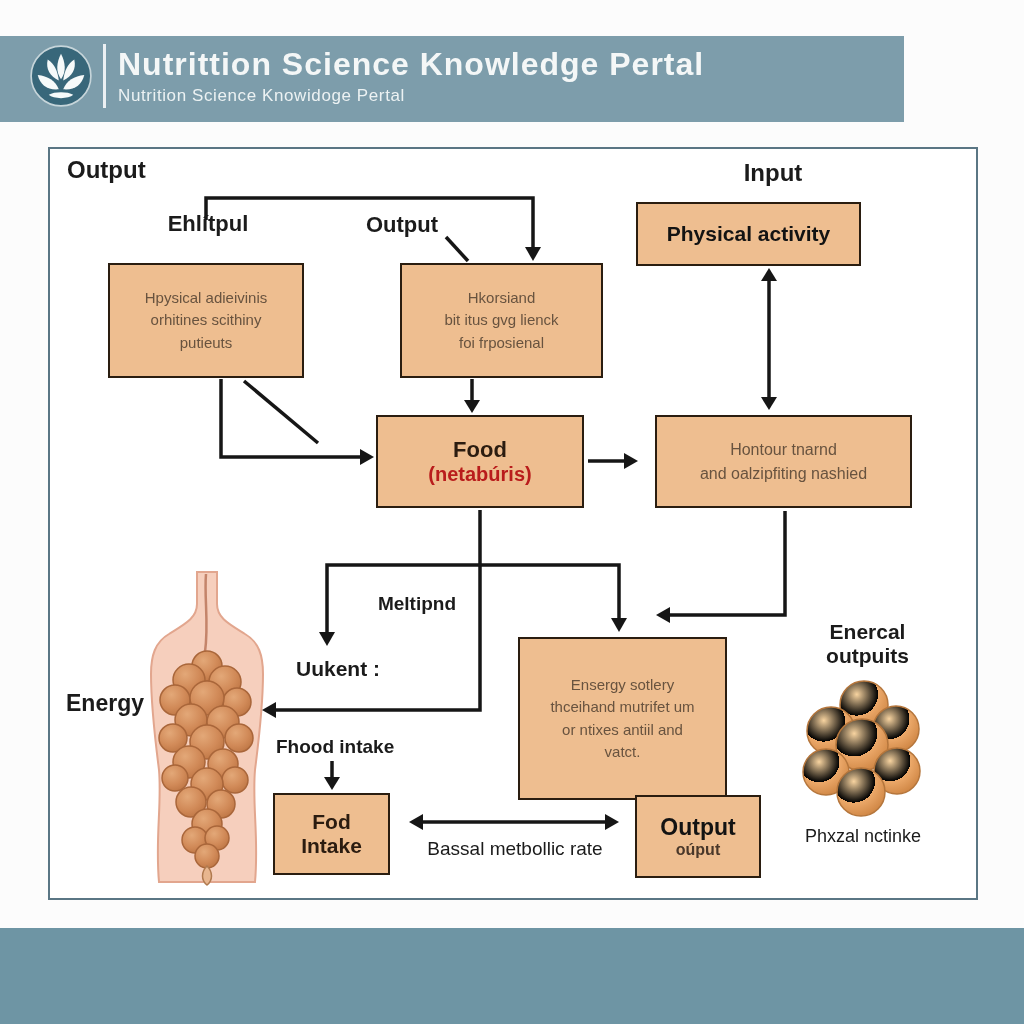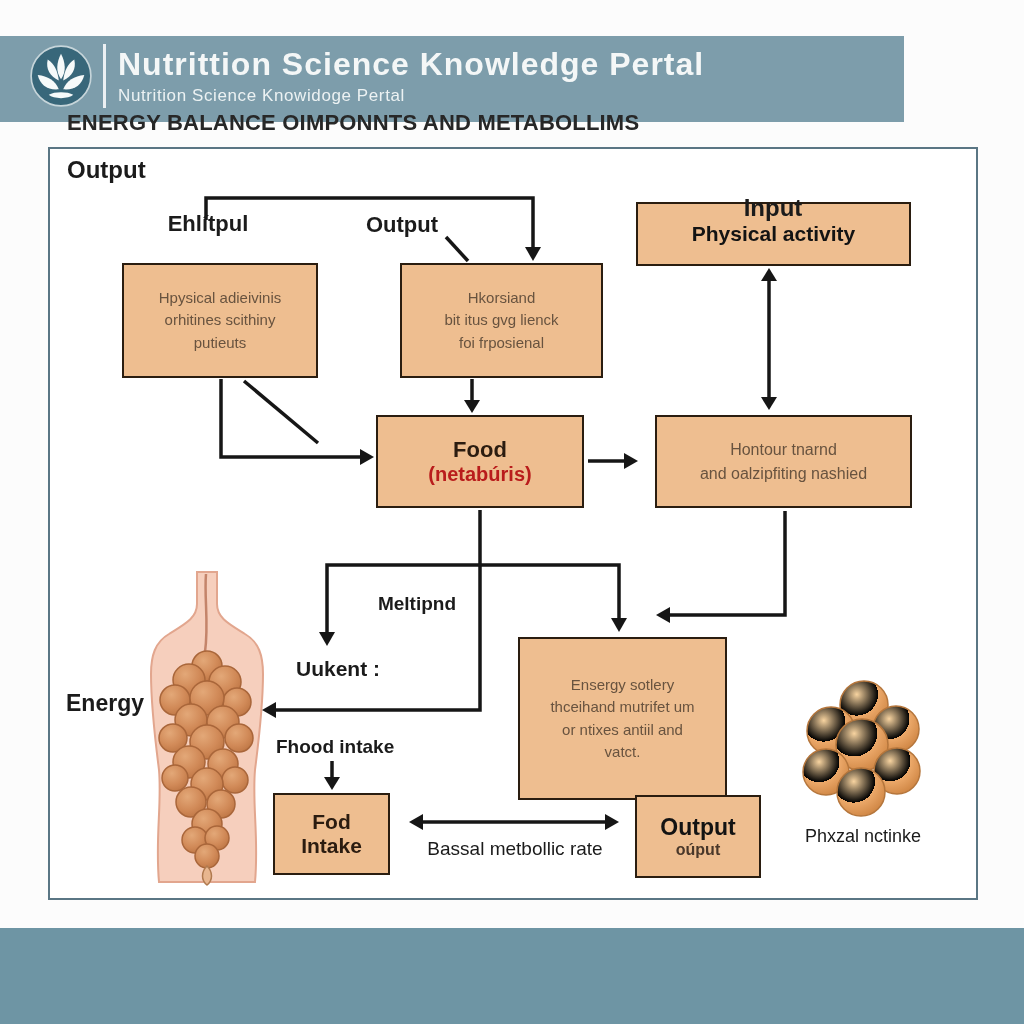--- a/index.html
+++ b/index.html
@@ -44,21 +44,20 @@
         <path d="M7,27 C9,36 16,41 26,40 C23,32 16,28 7,27 Z" fill="#f6fafa"></path>
         <path d="M49,27 C47,36 40,41 30,40 C33,32 40,28 49,27 Z" fill="#f6fafa"></path>
         <path d="M17,45 C21,49 35,49 39,45 C34,42 22,42 17,45 Z" fill="#f6fafa"></path>
       </svg>
     </div>
     <div class="header-sep"></div>
     <div class="header-title">Nutrittion Science Knowledge Pertal</div>
     <div class="header-subtitle">Nutrition Science Knowidoge Pertal</div>
   </div>
 
-  <div class="section-title">ENERGY BALANCE OIMPONNTS AND METABOLLIMS</div>
 
   <div class="diagram-frame"></div>
 
   <svg class="arrows" viewBox="0 0 1024 1024">
     <g stroke="#161616" stroke-width="3.5" fill="none">
       <polyline points="206,220 206,198 533,198 533,252"></polyline>
       <line x1="446" y1="237" x2="468" y2="261"></line>
       <polyline points="221,379 221,457 360,457"></polyline>
       <line x1="244" y1="381" x2="318" y2="443"></line>
       <line x1="472" y1="379" x2="472" y2="400"></line>
@@ -84,41 +83,45 @@
       <polygon points="670,607 670,623 656,615"></polygon>
       <polygon points="324,777 340,777 332,790"></polygon>
       <polygon points="423,814 423,830 409,822"></polygon>
       <polygon points="605,814 605,830 619,822"></polygon>
     </g>
   </svg>
 
   <div class="lbl" style="left:67px;top:156px;font-size:24px;font-weight:700;">Output</div>
   <div class="lbl" style="left:160px;top:211px;width:96px;text-align:center;font-size:22px;font-weight:700;">Ehlítpul</div>
   <div class="lbl" style="left:356px;top:212px;width:92px;text-align:center;font-size:22px;font-weight:700;">Output</div>
-  <div class="lbl" style="left:736px;top:159px;width:74px;text-align:center;font-size:24px;font-weight:700;margin-top:35px;">Input</div>
+  <div class="lbl" style="left:736px;top:159px;width:74px;text-align:center;font-size:24px;font-weight:700;">Input</div>
   <div class="lbl" style="left:356px;top:593px;width:100px;text-align:right;font-size:19px;font-weight:700;">Meltipnd</div>
   <div class="lbl" style="left:296px;top:657px;font-size:21px;font-weight:600;">Uukent :</div>
   <div class="lbl" style="left:66px;top:690px;font-size:23px;font-weight:700;">Energy</div>
   <div class="lbl" style="left:276px;top:736px;font-size:19px;font-weight:600;">Fhood intake</div>
   <div class="lbl" style="left:420px;top:838px;width:190px;text-align:center;font-size:19px;font-weight:500;">Bassal metbollic rate</div>
+  <div class="lbl" style="left:815px;top:620px;width:105px;text-align:center;font-size:21px;font-weight:700;">
+    <div>Enercal</div>
+    <div>outpuits</div>
+  </div>
   <div class="lbl" style="left:792px;top:826px;width:142px;text-align:center;font-size:18px;font-weight:500;">Phxzal nctinke</div>
 
-  <div class="box" style="left:122px;top:263px;width:196px;height:115px;">
+  <div class="box" style="left:108px;top:263px;width:196px;height:115px;">
     <span class="garble">Hpysical adieivinis</span>
     <span class="garble">orhitines scithiny</span>
     <span class="garble">putieuts</span>
   </div>
 
   <div class="box" style="left:400px;top:263px;width:203px;height:115px;">
     <span class="garble">Hkorsiand</span>
     <span class="garble">bit itus gvg lienck</span>
     <span class="garble">foi frposienal</span>
   </div>
 
-  <div class="box" style="left:636px;top:202px;width:275px;height:64px;">
+  <div class="box" style="left:636px;top:202px;width:225px;height:64px;">
     <span style="font-size:21px;font-weight:700;color:#131313;">Physical activity</span>
   </div>
 
   <div class="box" style="left:376px;top:415px;width:208px;height:93px;">
     <span style="font-size:22px;font-weight:700;color:#2b1c10;">Food</span>
     <span style="font-size:20px;font-weight:700;color:#b91c1c;">(netabúris)</span>
   </div>
 
   <div class="box" style="left:655px;top:415px;width:257px;height:93px;">
     <span class="garble" style="font-size:16px;">Hontour tnarnd</span>

